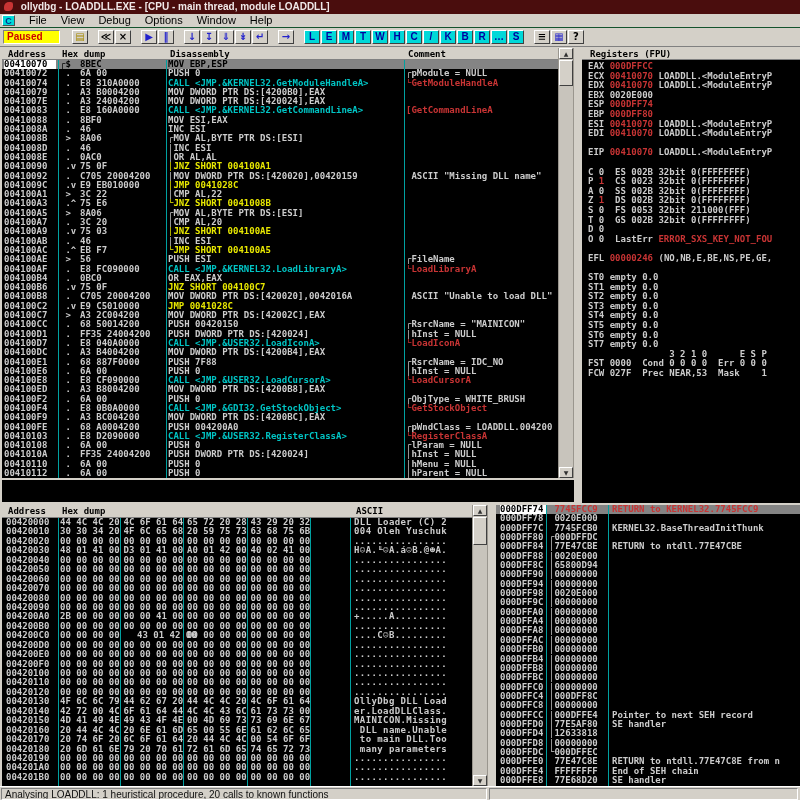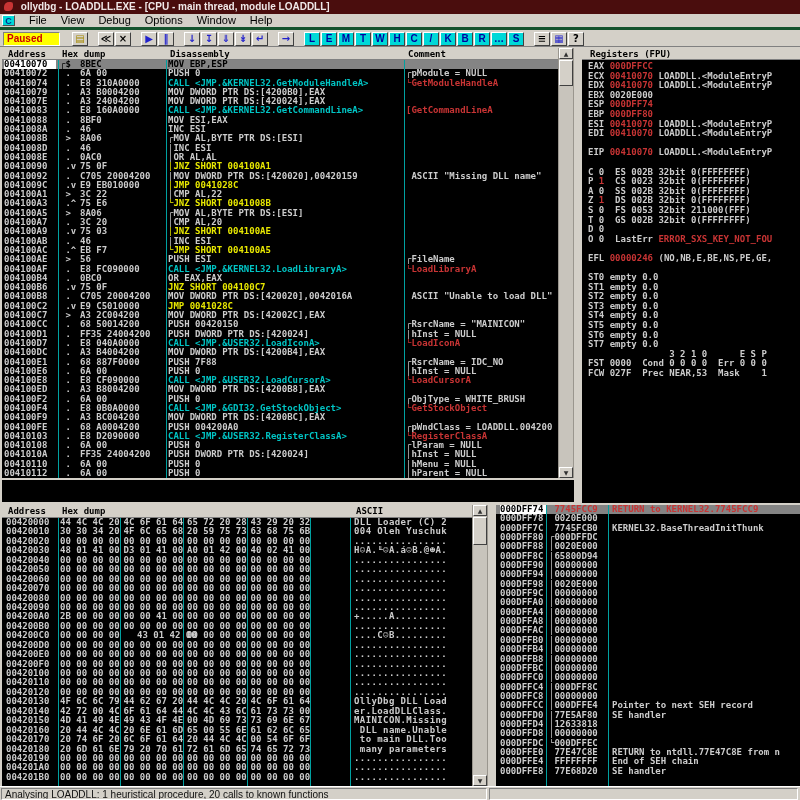--- a/index.html
+++ b/index.html
@@ -15,21 +15,21 @@
   .app-icon { display:inline-block; width:9px; height:9px; background:var(--red);
     border-radius:55% 25% 50% 30%; margin-right:5px; vertical-align:-1px; }
   .menubar { position:absolute; left:0; top:14px; width:800px; height:13px;
     background:var(--chrome); font:11px/13px "Liberation Sans",sans-serif; color:#000; white-space:nowrap; }
   .cpu-icon { display:inline-block; width:13px; height:11px; margin:1px 7px 0 2px;
     background:var(--btn_cyan); color:#003090; text-align:center;
     font:bold 9px/11px "Liberation Sans",sans-serif; vertical-align:top;
     border:1px solid; border-color:#ffffff #505050 #505050 #ffffff; }
   .mitem { display:inline-block; padding:0 7px; }
   .toolbar { position:absolute; left:0; top:27px; width:800px; height:20px;
-    background:var(--chrome); border-top:3px solid #14532d; border-bottom:1px solid #808080;
+    background:var(--chrome); border-top:1px solid #14532d; border-bottom:1px solid #808080;
     padding:2px 0 0 3px; white-space:nowrap; }
   .paused { display:inline-block; width:57px; height:14px; background:var(--paused_bg);
     color:var(--paused_fg); font:bold 10px/12px "Liberation Sans",sans-serif; padding-left:3px;
     border:1px solid; border-color:#808080 #ffffff #ffffff #808080; vertical-align:top; margin-right:12px; }
   .tbtn { display:inline-block; width:16px; height:14px; background:var(--chrome); color:#000;
     font:bold 10px/12px "DejaVu Sans",sans-serif; text-align:center; vertical-align:top;
     border:1px solid; border-color:#ffffff #404040 #404040 #ffffff; margin-right:1px; overflow:hidden; }
   .tbtn.blue { color:#2222cc; } .tbtn.amber { color:#a68a00; }
   .tbtn.ltr { background:var(--btn_cyan); color:var(--btn_letter); font-family:"Liberation Sans",sans-serif; }
   .tbtn.gap { margin-left:9px; }
@@ -274,20 +274,21 @@
   <div class="sthumb" style="top:12px; height:28px"></div>
   <div class="sbtn" style="bottom:0">▼</div>
 </div>
 
 <div class="pane" id="stack">
   <div id="stack-rows">
       <div class="srow sel"><span class="sa">000DFF74</span><span class="sv"> 7745FCC9</span><span class="sc">RETURN to KERNEL32.7745FCC9</span></div>
       <div class="srow"><span class="sa">000DFF78</span><span class="sv"> 0020E000</span><span class="sc"></span></div>
       <div class="srow"><span class="sa">000DFF7C</span><span class="sv"> 7745FCB0</span><span class="sc">KERNEL32.BaseThreadInitThunk</span></div>
       <div class="srow"><span class="sa">000DFF80</span><span class="sv">┌000DFFDC</span><span class="sc"></span></div>
+      <div class="srow"><span class="sa">000DFF84</span><span class="sv">│77E47CBE</span><span class="sc">RETURN to ntdll.77E47CBE</span></div>
       <div class="srow"><span class="sa">000DFF88</span><span class="sv">│0020E000</span><span class="sc"></span></div>
       <div class="srow"><span class="sa">000DFF8C</span><span class="sv">│65800D94</span><span class="sc"></span></div>
       <div class="srow"><span class="sa">000DFF90</span><span class="sv">│00000000</span><span class="sc"></span></div>
       <div class="srow"><span class="sa">000DFF94</span><span class="sv">│00000000</span><span class="sc"></span></div>
       <div class="srow"><span class="sa">000DFF98</span><span class="sv">│0020E000</span><span class="sc"></span></div>
       <div class="srow"><span class="sa">000DFF9C</span><span class="sv">│00000000</span><span class="sc"></span></div>
       <div class="srow"><span class="sa">000DFFA0</span><span class="sv">│00000000</span><span class="sc"></span></div>
       <div class="srow"><span class="sa">000DFFA4</span><span class="sv">│00000000</span><span class="sc"></span></div>
       <div class="srow"><span class="sa">000DFFA8</span><span class="sv">│00000000</span><span class="sc"></span></div>
       <div class="srow"><span class="sa">000DFFAC</span><span class="sv">│00000000</span><span class="sc"></span></div>

